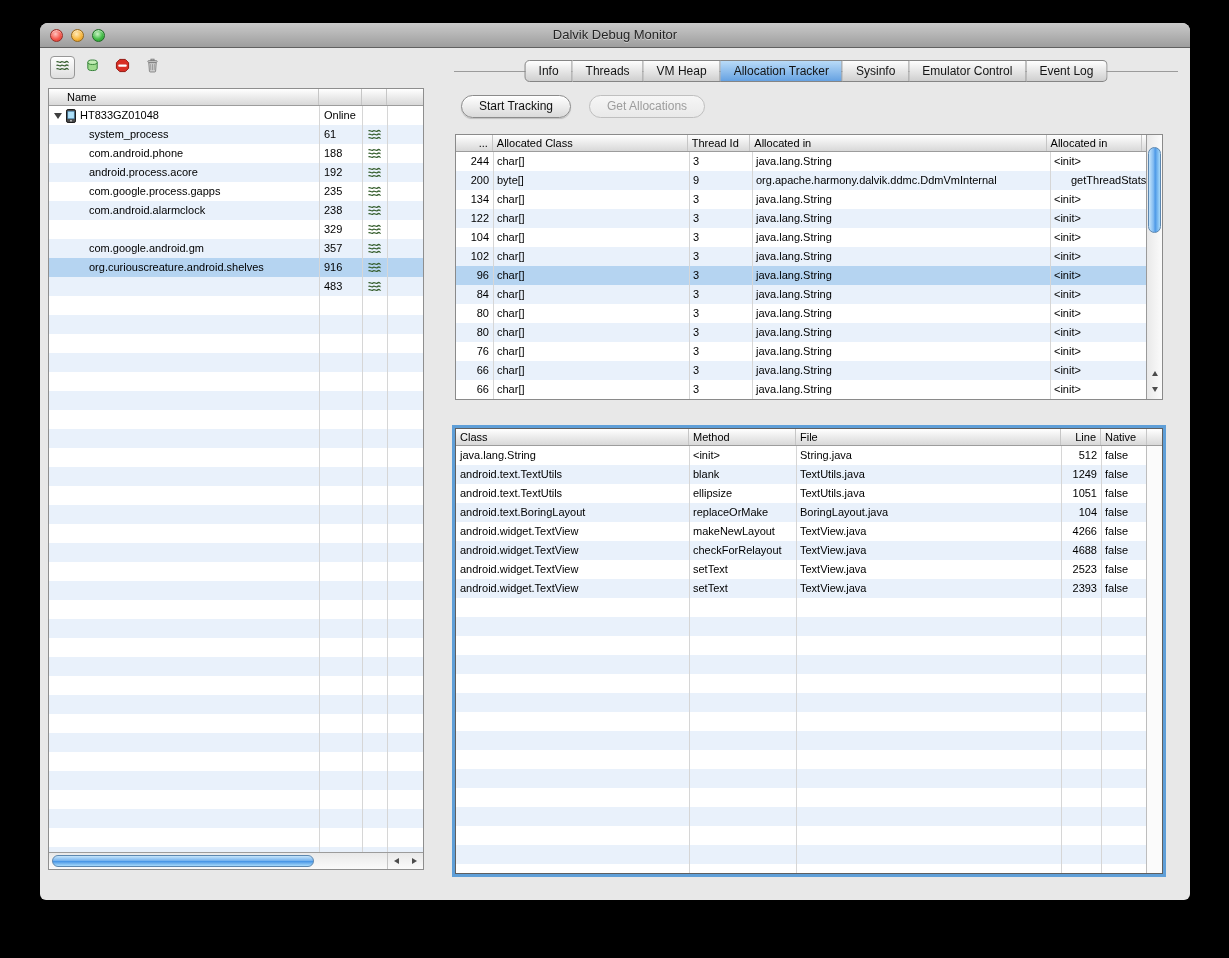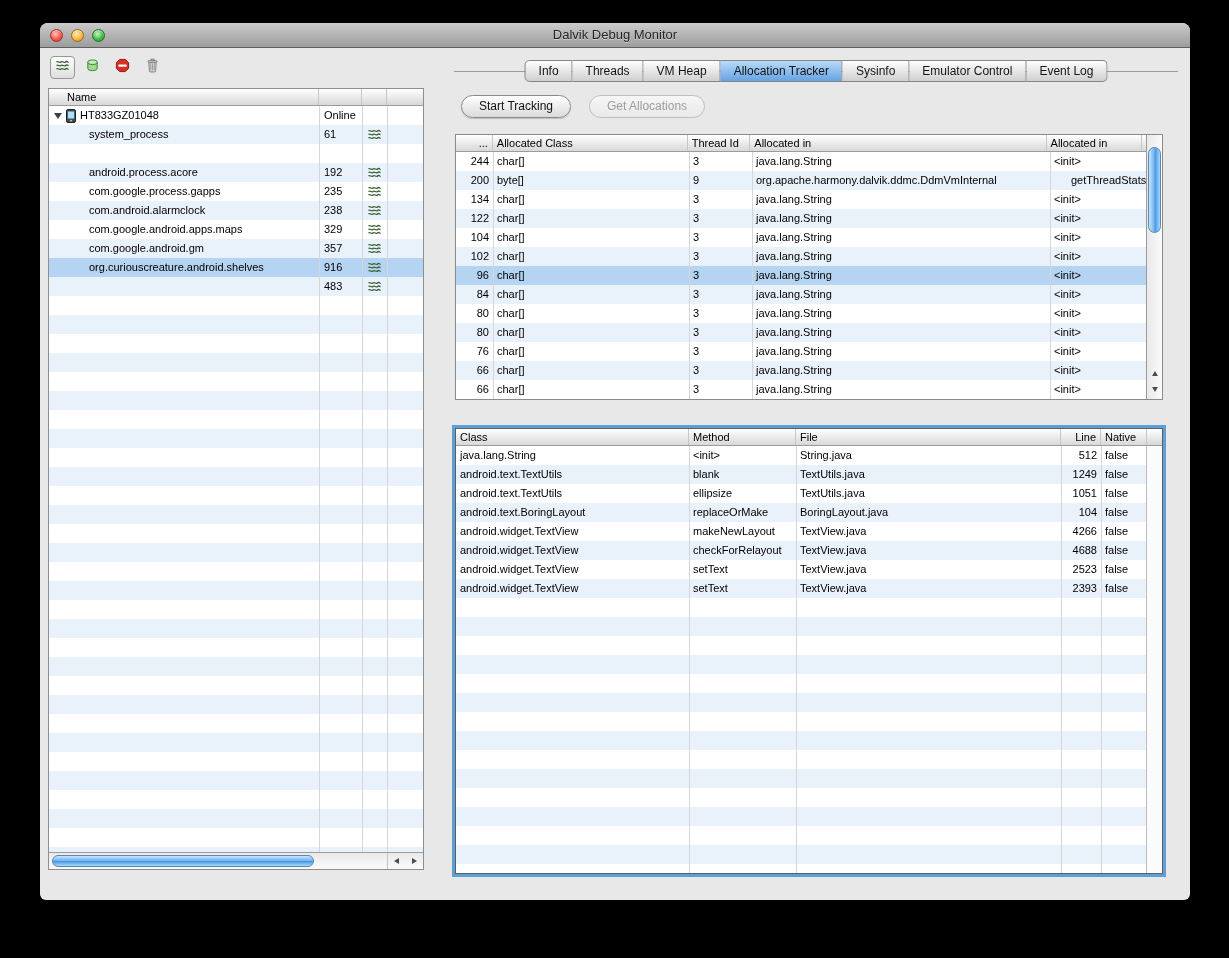--- a/index.html
+++ b/index.html
@@ -171,20 +171,33 @@
               <div class="cell rowicon" style="left: 313px; width: 25px;">
                 <span style="display: flex;">
                   <svg width="15" height="15" viewBox="0 0 15 15">
                     <path d="M1.5 4 C3 2.5 4.5 5.5 6 4 C7.5 2.5 9 5.5 10.5 4 C12 2.5 13.5 4.5 13.5 4" fill="none" stroke="#375f2f" stroke-width="1.3"></path>
                     <path d="M1.5 7.5 C3 6 4.5 9 6 7.5 C7.5 6 9 9 10.5 7.5 C12 6 13.5 8 13.5 7.5" fill="none" stroke="#375f2f" stroke-width="1.3"></path>
                     <path d="M1.5 11 C3 9.5 4.5 12.5 6 11 C7.5 9.5 9 12.5 10.5 11 C12 9.5 13.5 11.5 13.5 11" fill="none" stroke="#375f2f" stroke-width="1.3"></path>
                   </svg>
                 </span>
               </div>
             </div>
+            <div class="lrow" style="top: 38px;">
+              <div class="cell pname" style="left: 0px; width: 270px;">com.android.phone</div>
+              <div class="cell pid" style="left: 270px; width: 43px;">188</div>
+              <div class="cell rowicon" style="left: 313px; width: 25px;">
+                <span style="display: flex;">
+                  <svg width="15" height="15" viewBox="0 0 15 15">
+                    <path d="M1.5 4 C3 2.5 4.5 5.5 6 4 C7.5 2.5 9 5.5 10.5 4 C12 2.5 13.5 4.5 13.5 4" fill="none" stroke="#375f2f" stroke-width="1.3"></path>
+                    <path d="M1.5 7.5 C3 6 4.5 9 6 7.5 C7.5 6 9 9 10.5 7.5 C12 6 13.5 8 13.5 7.5" fill="none" stroke="#375f2f" stroke-width="1.3"></path>
+                    <path d="M1.5 11 C3 9.5 4.5 12.5 6 11 C7.5 9.5 9 12.5 10.5 11 C12 9.5 13.5 11.5 13.5 11" fill="none" stroke="#375f2f" stroke-width="1.3"></path>
+                  </svg>
+                </span>
+              </div>
+            </div>
             <div class="lrow" style="top: 57px;">
               <div class="cell pname" style="left: 0px; width: 270px;">android.process.acore</div>
               <div class="cell pid" style="left: 270px; width: 43px;">192</div>
               <div class="cell rowicon" style="left: 313px; width: 25px;">
                 <span style="display: flex;">
                   <svg width="15" height="15" viewBox="0 0 15 15">
                     <path d="M1.5 4 C3 2.5 4.5 5.5 6 4 C7.5 2.5 9 5.5 10.5 4 C12 2.5 13.5 4.5 13.5 4" fill="none" stroke="#375f2f" stroke-width="1.3"></path>
                     <path d="M1.5 7.5 C3 6 4.5 9 6 7.5 C7.5 6 9 9 10.5 7.5 C12 6 13.5 8 13.5 7.5" fill="none" stroke="#375f2f" stroke-width="1.3"></path>
                     <path d="M1.5 11 C3 9.5 4.5 12.5 6 11 C7.5 9.5 9 12.5 10.5 11 C12 9.5 13.5 11.5 13.5 11" fill="none" stroke="#375f2f" stroke-width="1.3"></path>
                   </svg>
@@ -211,21 +224,20 @@
                 <span style="display: flex;">
                   <svg width="15" height="15" viewBox="0 0 15 15">
                     <path d="M1.5 4 C3 2.5 4.5 5.5 6 4 C7.5 2.5 9 5.5 10.5 4 C12 2.5 13.5 4.5 13.5 4" fill="none" stroke="#375f2f" stroke-width="1.3"></path>
                     <path d="M1.5 7.5 C3 6 4.5 9 6 7.5 C7.5 6 9 9 10.5 7.5 C12 6 13.5 8 13.5 7.5" fill="none" stroke="#375f2f" stroke-width="1.3"></path>
                     <path d="M1.5 11 C3 9.5 4.5 12.5 6 11 C7.5 9.5 9 12.5 10.5 11 C12 9.5 13.5 11.5 13.5 11" fill="none" stroke="#375f2f" stroke-width="1.3"></path>
                   </svg>
                 </span>
               </div>
             </div>
             <div class="lrow" style="top: 114px;">
-              <div class="cell pname" style="left: 0px; width: 270px;">com.google.android.apps.maps</div>
               <div class="cell pid" style="left: 270px; width: 43px;">329</div>
               <div class="cell rowicon" style="left: 313px; width: 25px;">
                 <span style="display: flex;">
                   <svg width="15" height="15" viewBox="0 0 15 15">
                     <path d="M1.5 4 C3 2.5 4.5 5.5 6 4 C7.5 2.5 9 5.5 10.5 4 C12 2.5 13.5 4.5 13.5 4" fill="none" stroke="#375f2f" stroke-width="1.3"></path>
                     <path d="M1.5 7.5 C3 6 4.5 9 6 7.5 C7.5 6 9 9 10.5 7.5 C12 6 13.5 8 13.5 7.5" fill="none" stroke="#375f2f" stroke-width="1.3"></path>
                     <path d="M1.5 11 C3 9.5 4.5 12.5 6 11 C7.5 9.5 9 12.5 10.5 11 C12 9.5 13.5 11.5 13.5 11" fill="none" stroke="#375f2f" stroke-width="1.3"></path>
                   </svg>
                 </span>
               </div>

